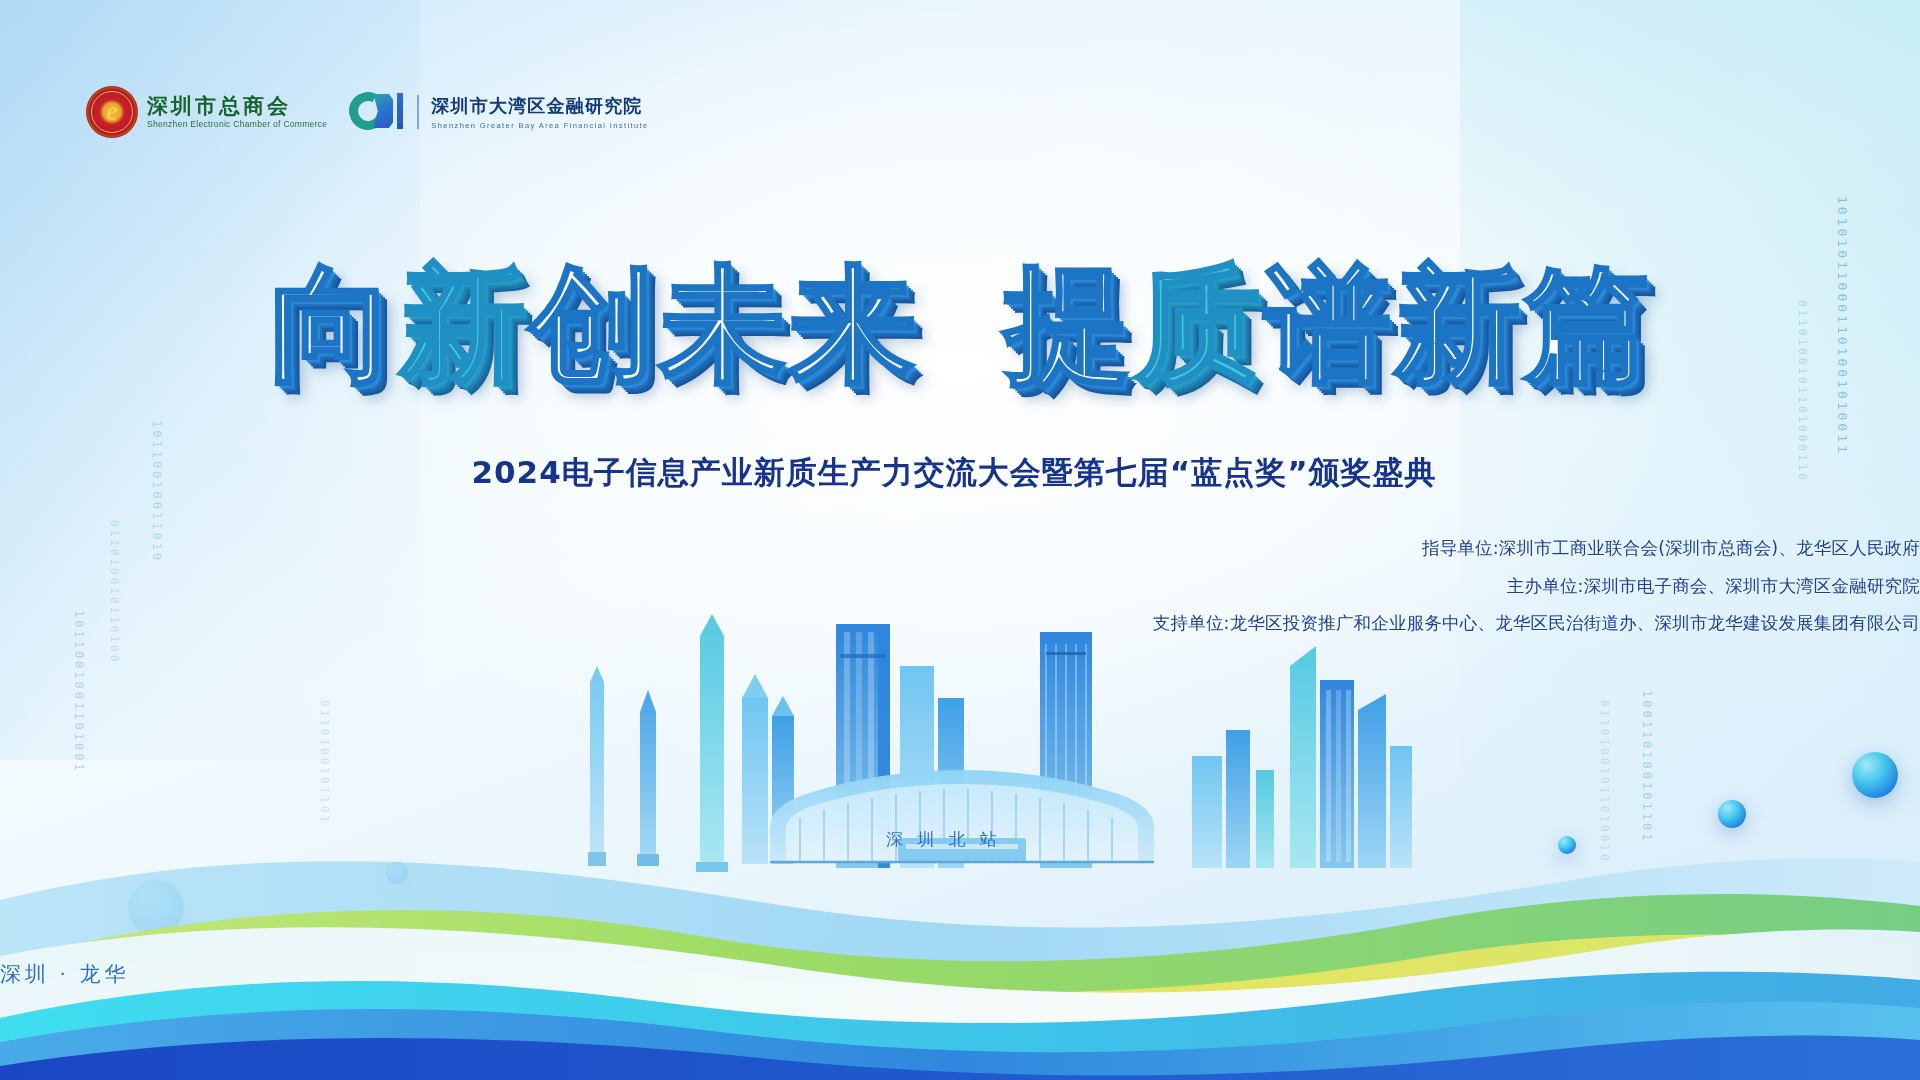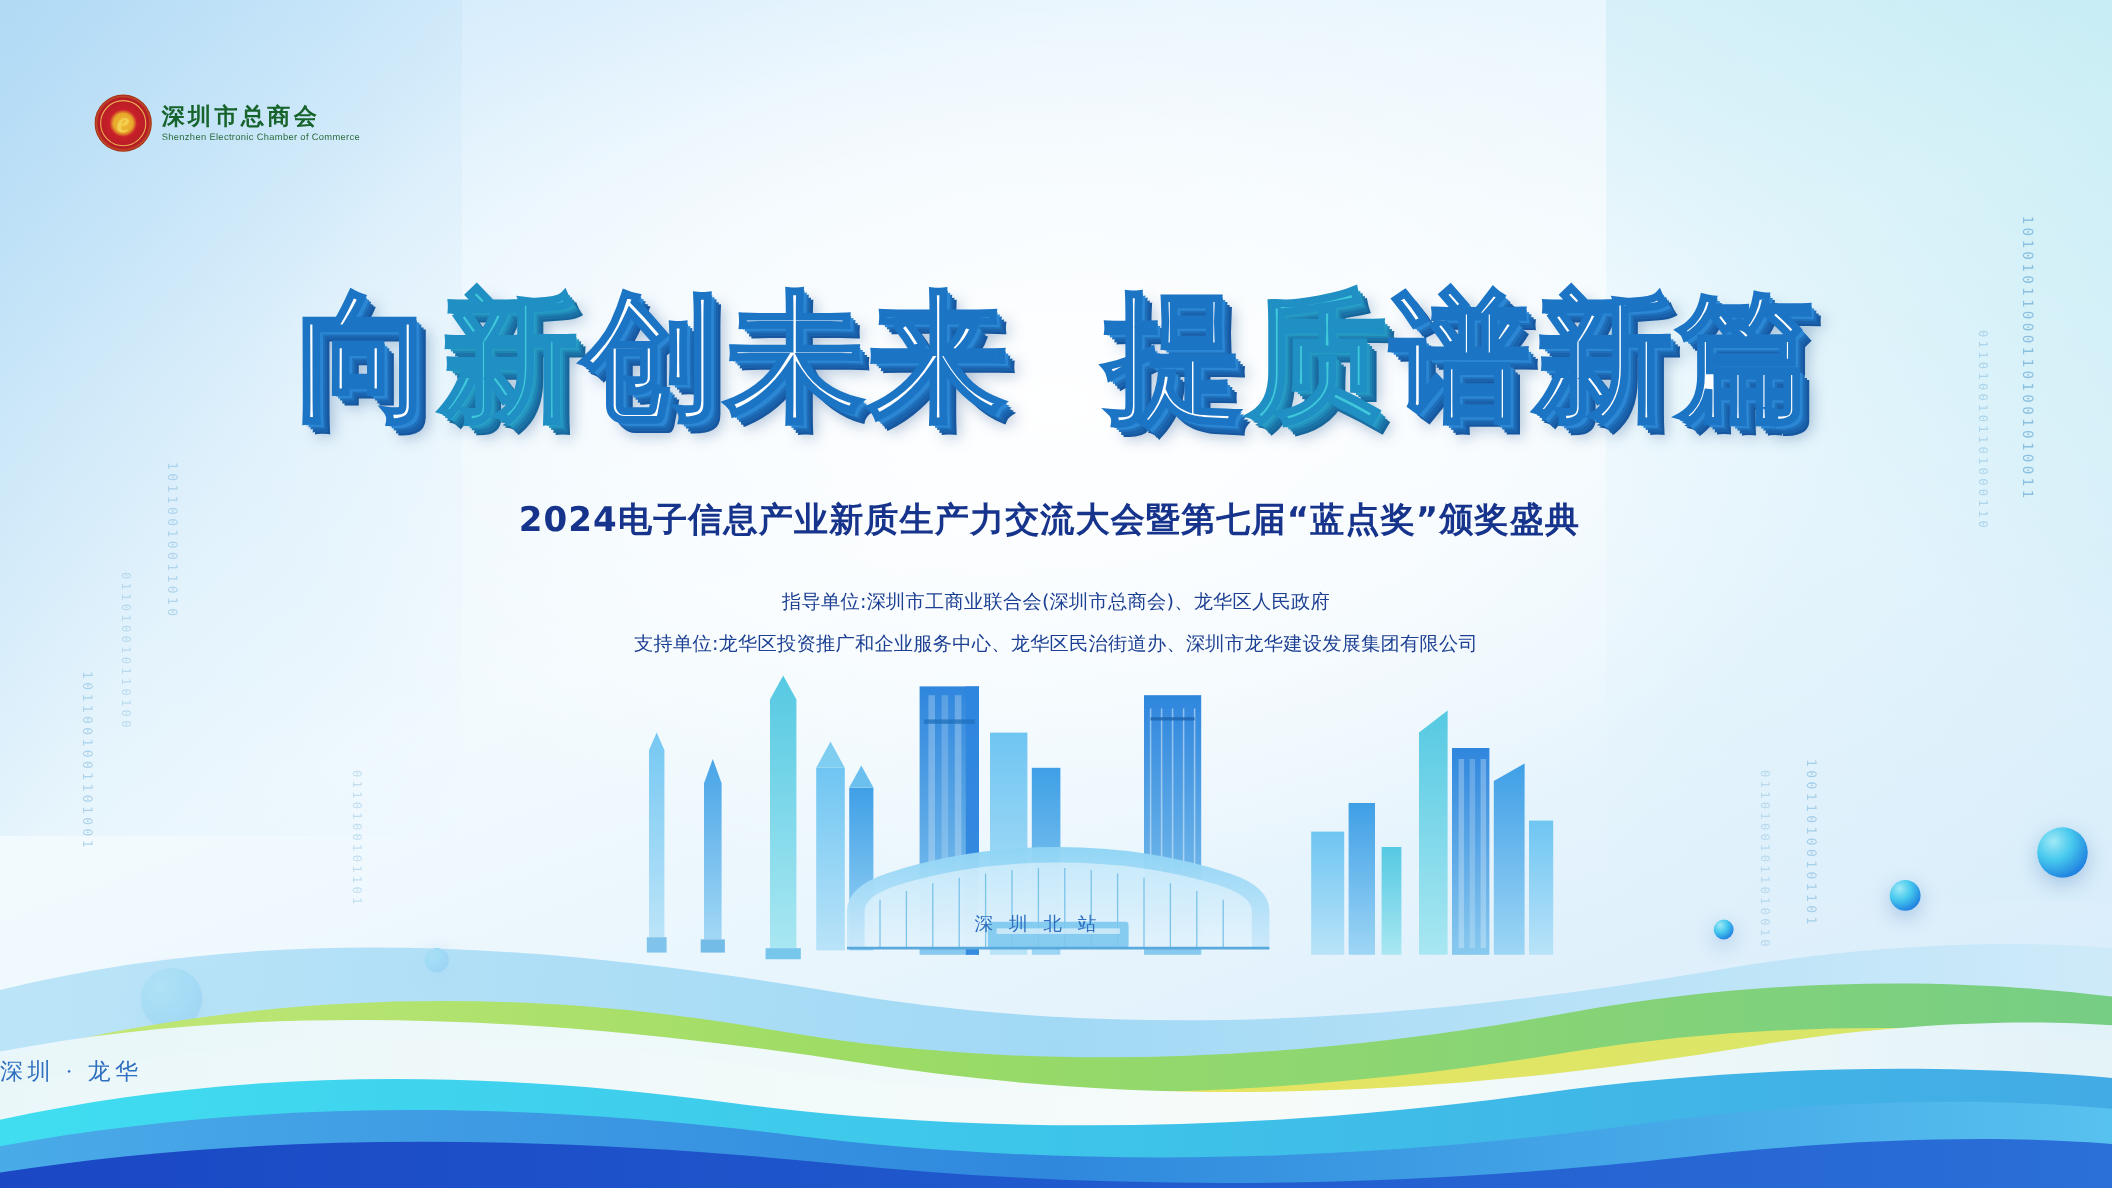--- a/index.html
+++ b/index.html
@@ -202,21 +202,21 @@
     color: #17348c;
     text-shadow: 0 1px 2px rgba(255,255,255,0.85);
     white-space: nowrap;
   }
 
   
   .orgs {
     position: absolute;
     left: 0; right: 0;
     top: 540px;
-    text-align: center;
+    text-align: right;
   }
   .org-line {
     font-family: "DejaVu Sans", "Liberation Sans", sans-serif;
     font-size: 17.5px;
     color: #1b3f92;
     letter-spacing: 0.2px;
     line-height: 1;
     margin-bottom: 20px;
     white-space: nowrap;
     text-shadow: 0 1px 1px rgba(255,255,255,0.8);
@@ -294,33 +294,46 @@
     <div class="logo-unit">
       <div class="seal">
         <div class="seal-e">e</div>
       </div>
       <div>
         <div class="logo-text-cn">深圳市总商会</div>
         <div class="logo-text-en">Shenzhen Electronic Chamber of Commerce</div>
       </div>
     </div>
 
+    <div class="logo-unit">
+      <div class="gbi-mark">
+        <div class="gbi-g"></div>
+        <div class="gbi-b"></div>
+        <div class="gbi-bar"></div>
+      </div>
+      <div class="gbi-divider"></div>
+      <div>
+        <div class="gbi-cn">深圳市大湾区金融研究院</div>
+        <div class="gbi-en">Shenzhen Greater Bay Area Financial Institute</div>
+      </div>
+    </div>
 
   </div>
 
   <div class="headline">
     <span class="hl-group" id="hl-part1"><span class="hl-char">向</span><span class="hl-char accent">新</span><span class="hl-char">创</span><span class="hl-char">未</span><span class="hl-char">来</span></span>
     <span class="hl-gap"></span>
     <span class="hl-group" id="hl-part2"><span class="hl-char">提</span><span class="hl-char accent">质</span><span class="hl-char">谱</span><span class="hl-char">新</span><span class="hl-char">篇</span></span>
   </div>
 
   <div class="subhead">2024电子信息产业新质生产力交流大会暨第七届“蓝点奖”颁奖盛典</div>
 
   <div class="orgs">
     <div class="org-line">指导单位:深圳市工商业联合会(深圳市总商会)、龙华区人民政府</div>
+    <div class="org-line">主办单位:深圳市电子商会、深圳市大湾区金融研究院</div>
     <div class="org-line">支持单位:龙华区投资推广和企业服务中心、龙华区民治街道办、深圳市龙华建设发展集团有限公司</div>
   </div>
 
   <div class="city">
     <svg width="1920" height="360" viewBox="0 0 1920 360" preserveAspectRatio="none">
       <defs>
         <linearGradient id="twrA" x1="0" y1="0" x2="0" y2="1">
           <stop offset="0%" stop-color="#6fc5f2"></stop>
           <stop offset="100%" stop-color="#b9e3f8"></stop>
         </linearGradient>

